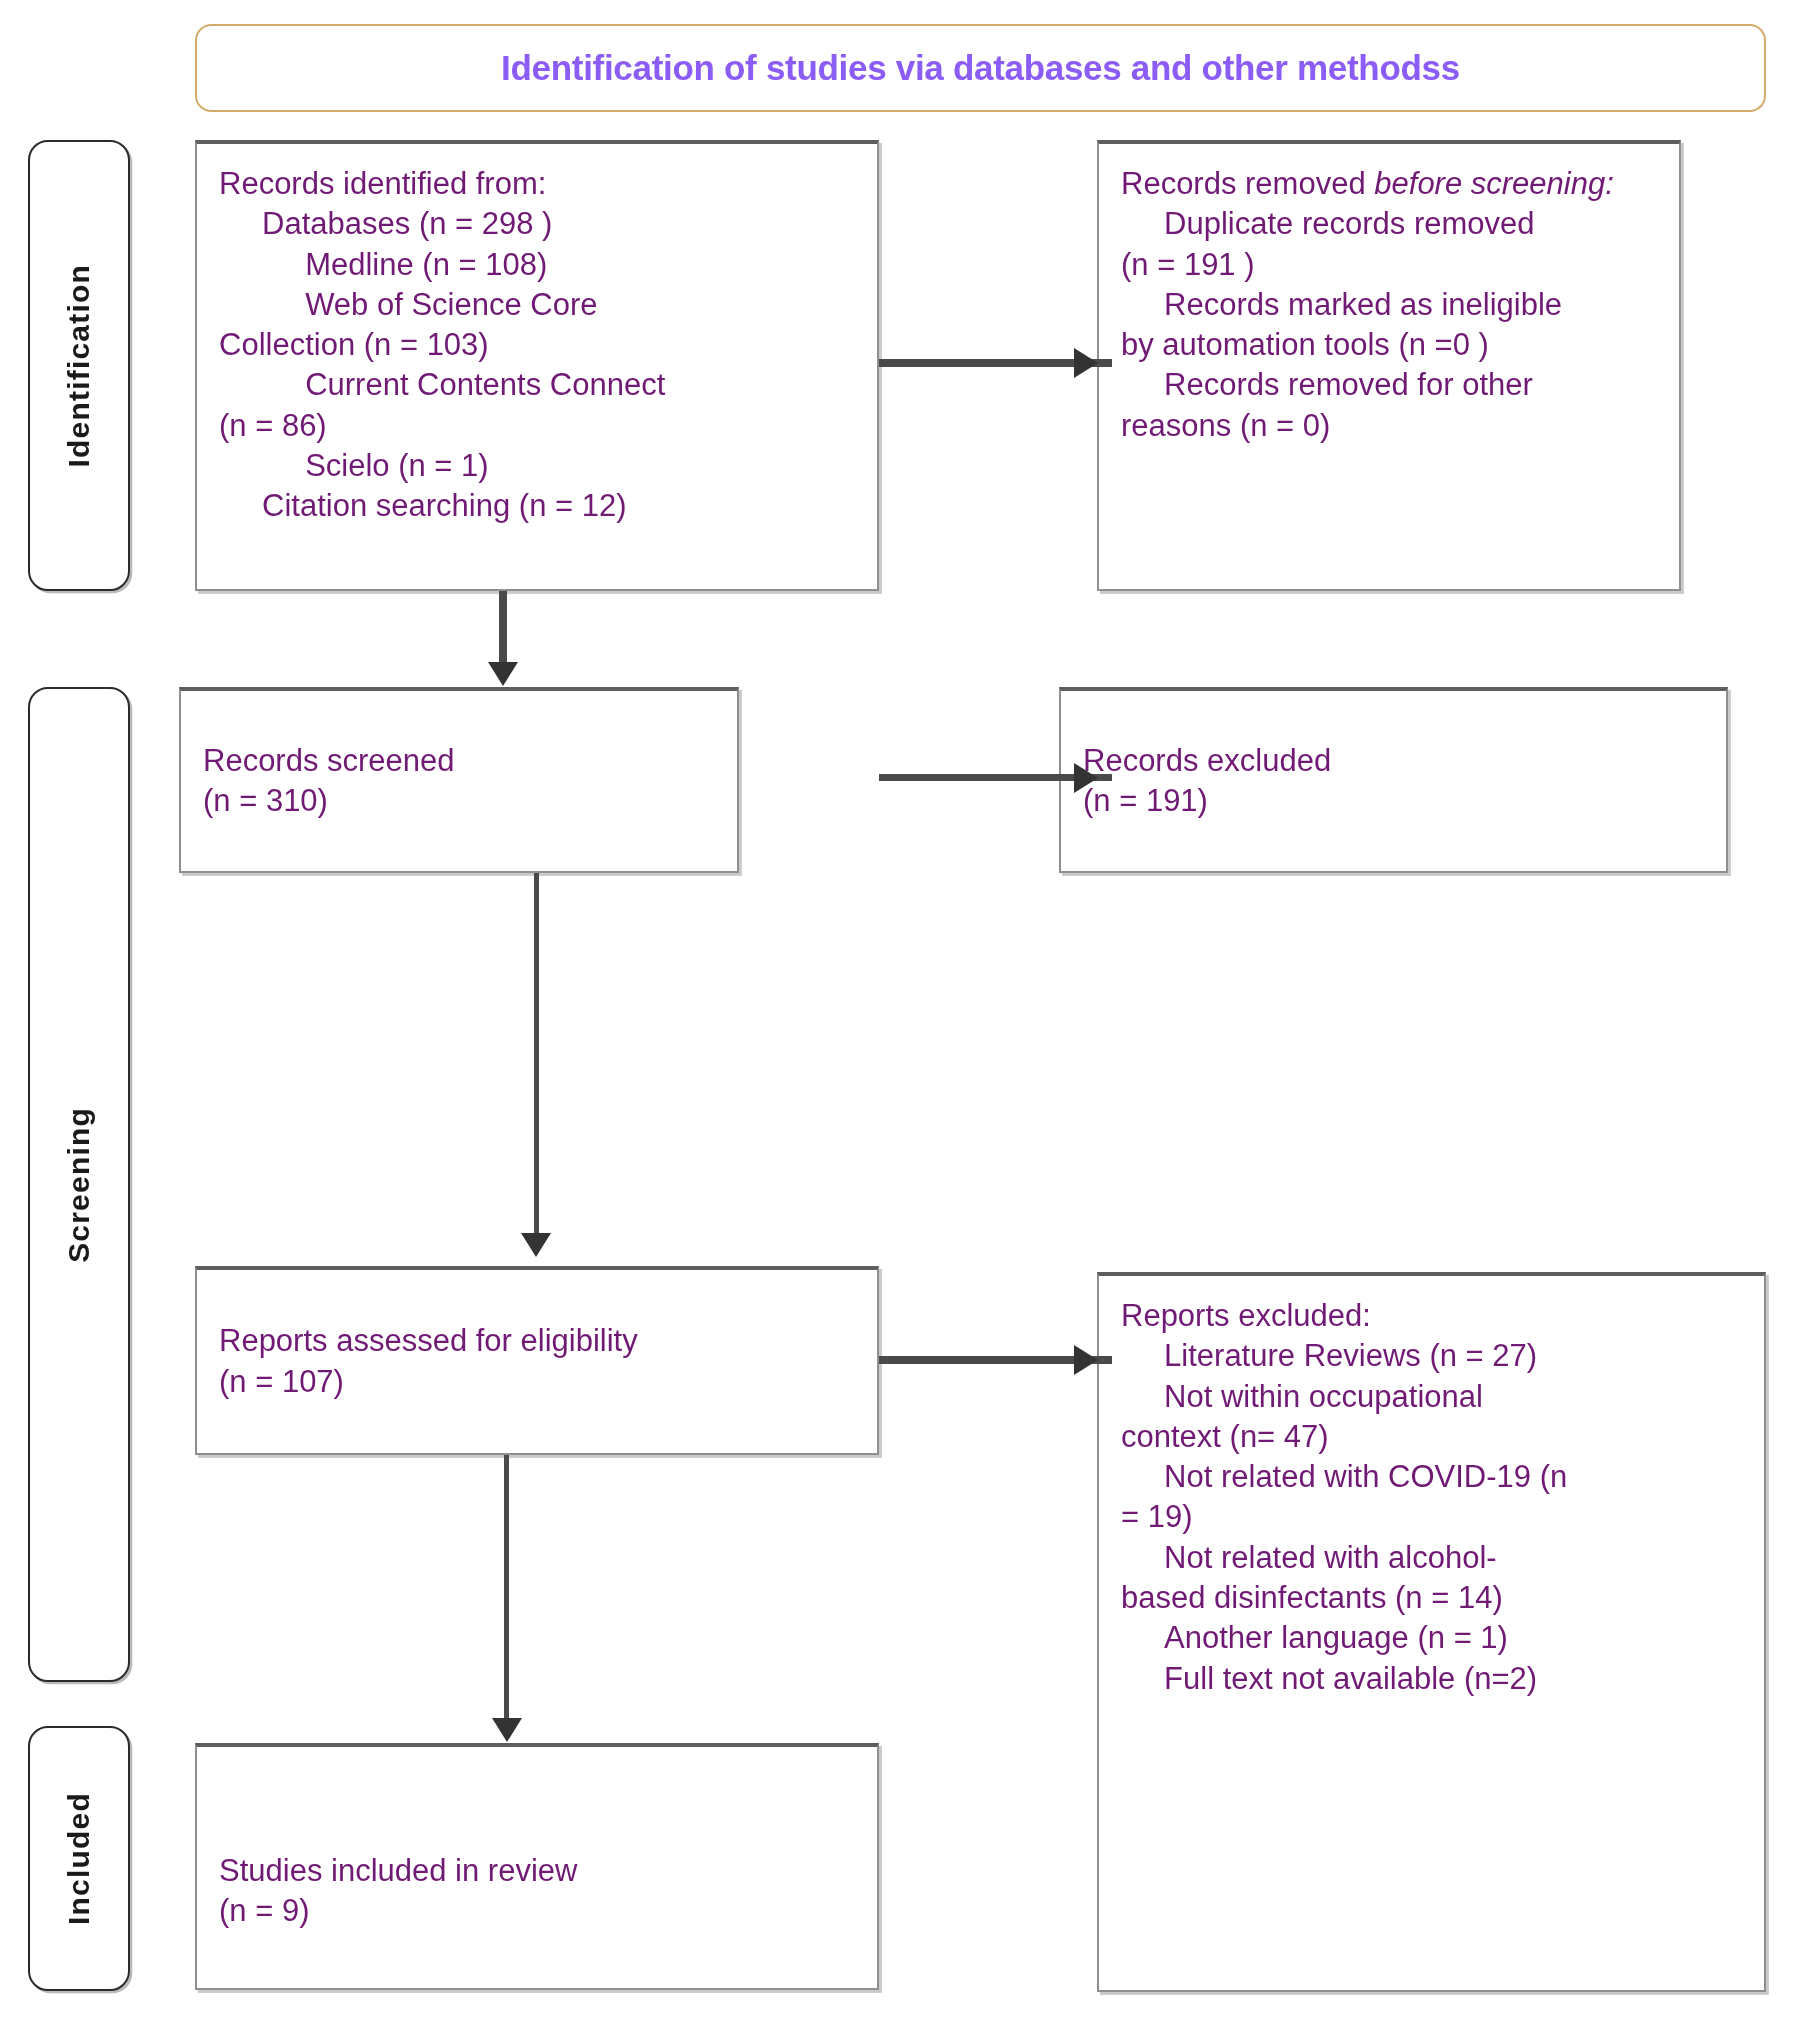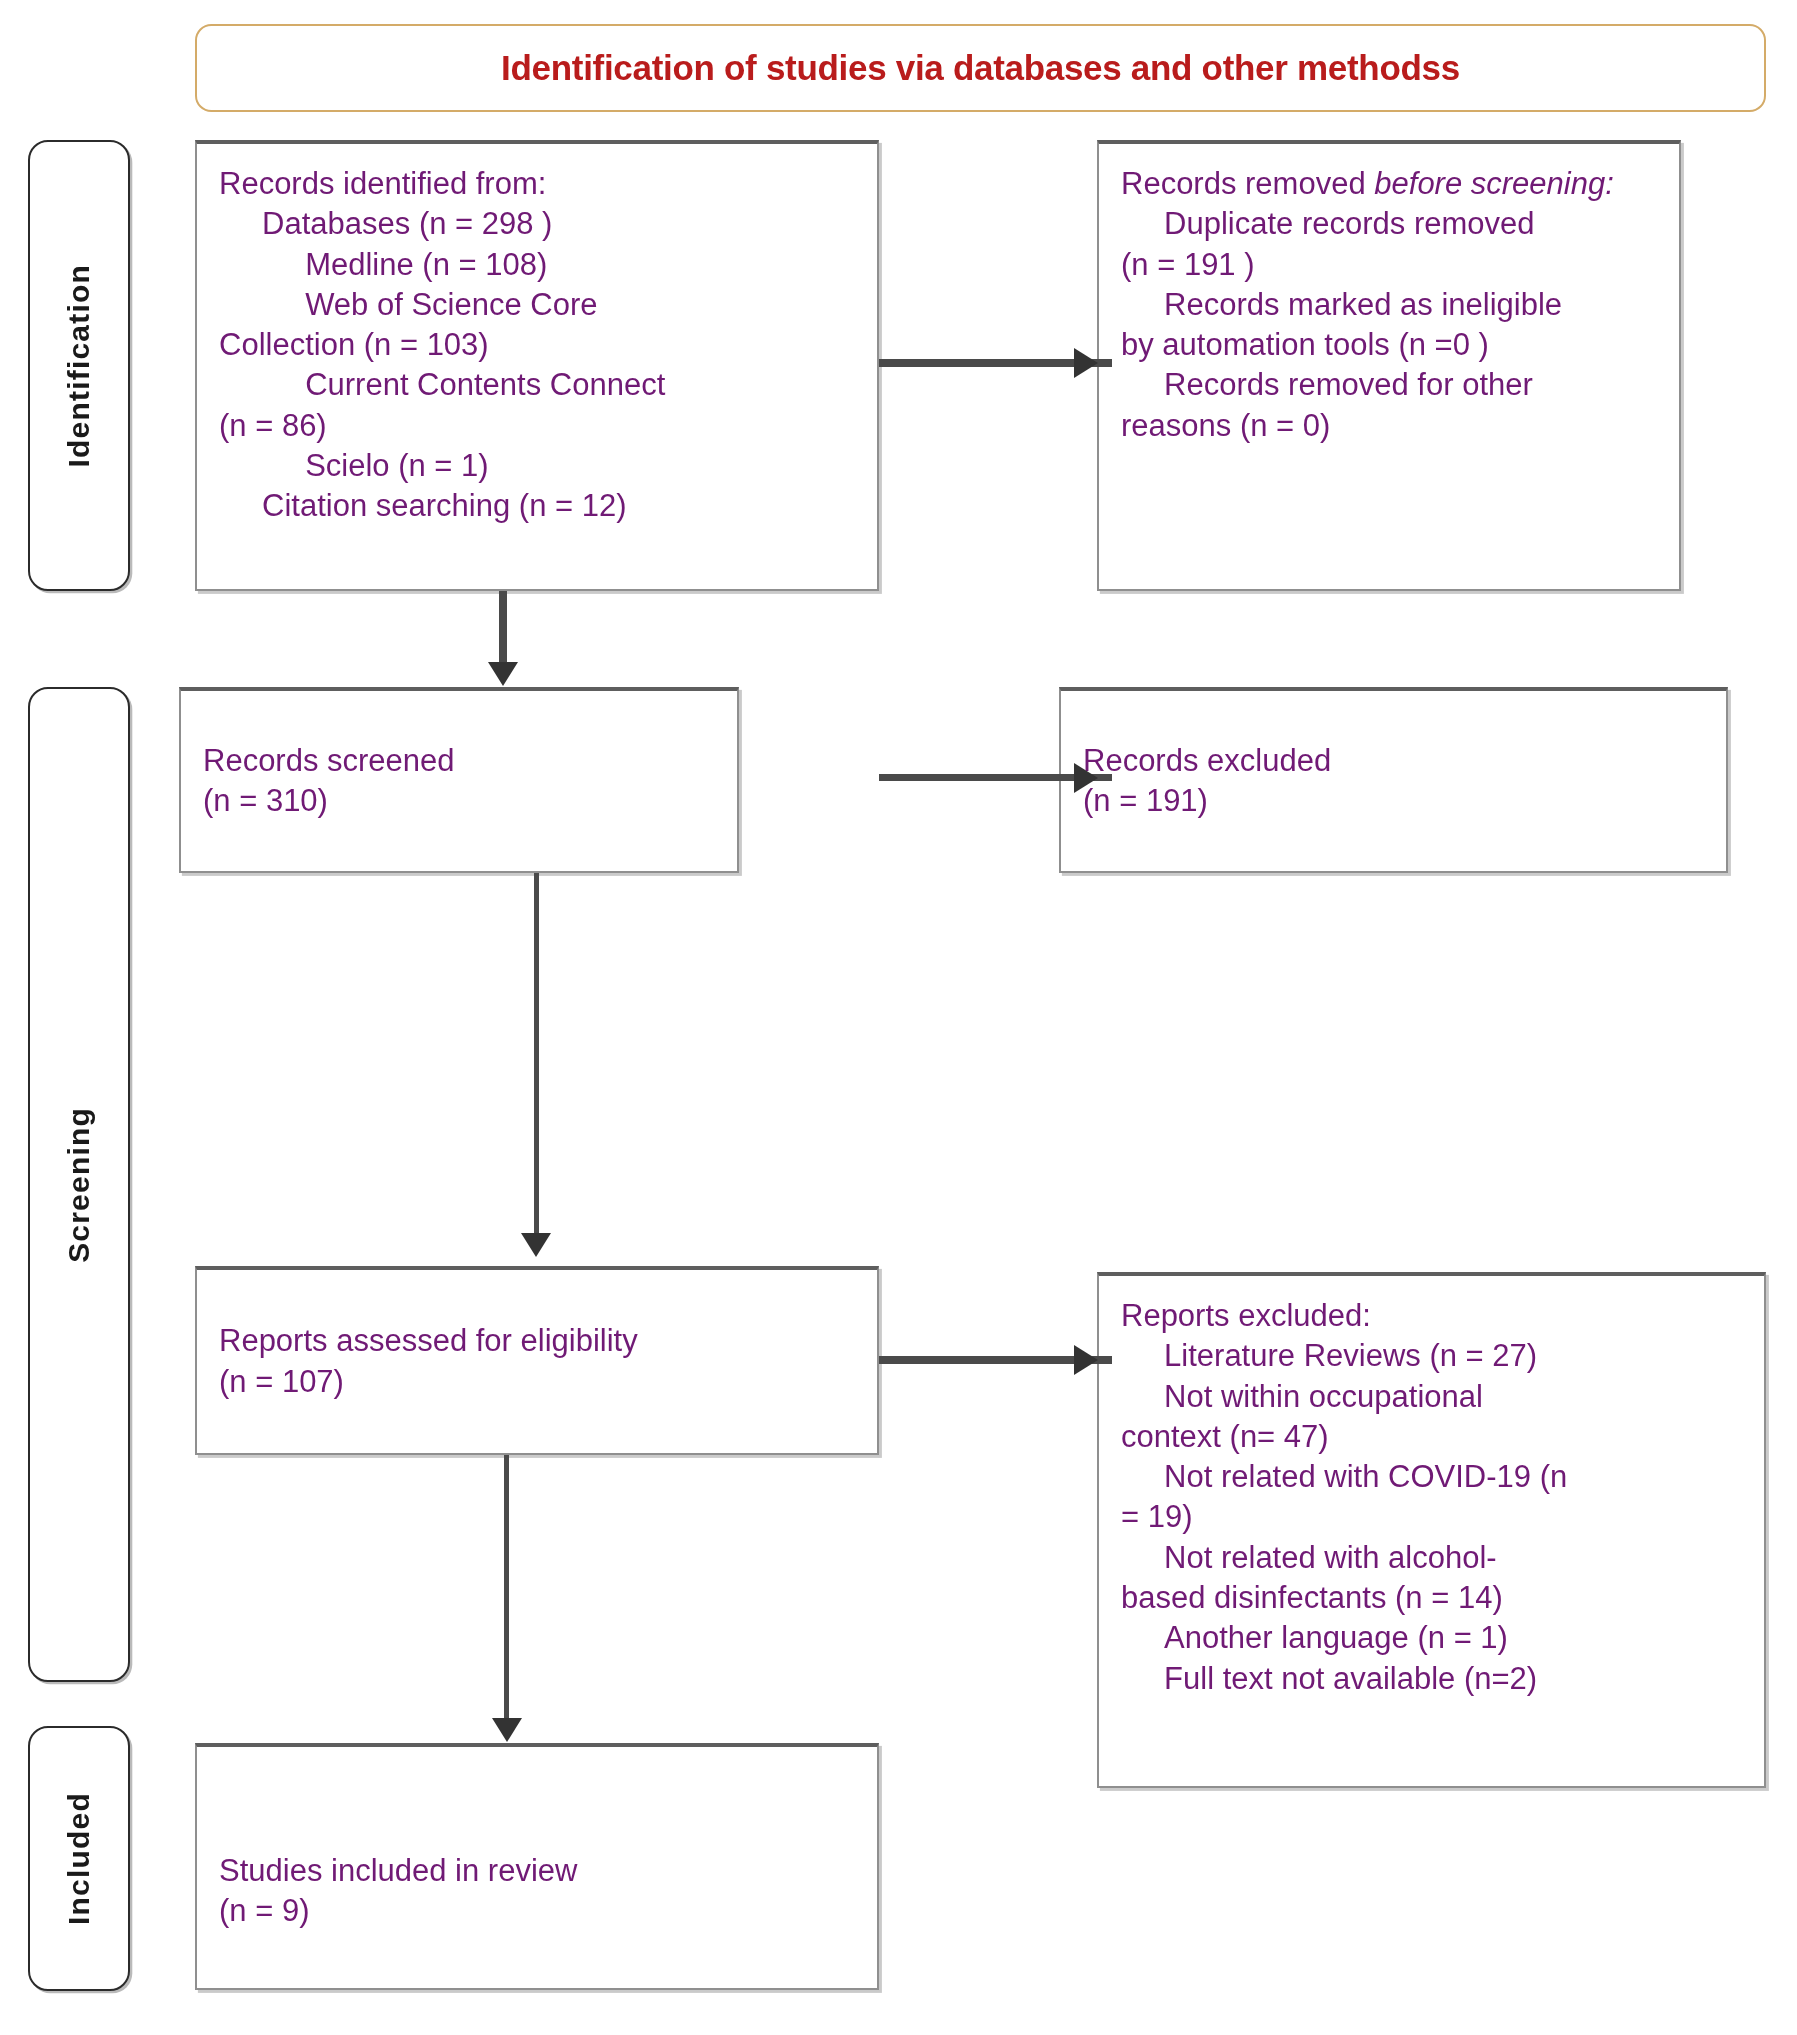--- a/index.html
+++ b/index.html
@@ -31,21 +31,21 @@
     background: #ffffff;
     box-sizing: border-box;
     display: flex;
     align-items: center;
     justify-content: center;
   }
   .title-banner .title-text {
     font-size: 35px;
     font-weight: bold;
     letter-spacing: -0.3px;
-    color: #b91c1c;
+    color: #8b5cf6;
     text-align: center;
     white-space: nowrap;
   }
 
   
   .stage-pill {
     position: absolute;
     border: 2.9px solid #2b2b2b;
     border-radius: 20px;
     background: #ffffff;
@@ -183,21 +183,21 @@
   <div class="arrow-right" style="left:1074px; top:763px;"></div>
 
   <div class="conn-line-v" style="left:534px; top:873px; width:5.2px; height:372px;"></div>
   <div class="arrow-down" style="left:521px; top:1233px;"></div>
 
   <div class="flow-box vcenter" style="left:195px; top:1266px; width:684px; height:189px;">
     <div class="box-text">Reports assessed for eligibility
 (n = 107)</div>
   </div>
 
-  <div class="flow-box" style="left:1097px; top:1272px; width:669px; height:516px;">
+  <div class="flow-box" style="left:1097px; top:1272px; width:669px; height:720px;">
     <div class="box-text">Reports excluded:
      Literature Reviews (n = 27)
      Not within occupational
 context (n= 47)
      Not related with COVID-19 (n
 = 19)
      Not related with alcohol-
 based disinfectants (n = 14)
      Another language (n = 1)
      Full text not available (n=2)</div>

